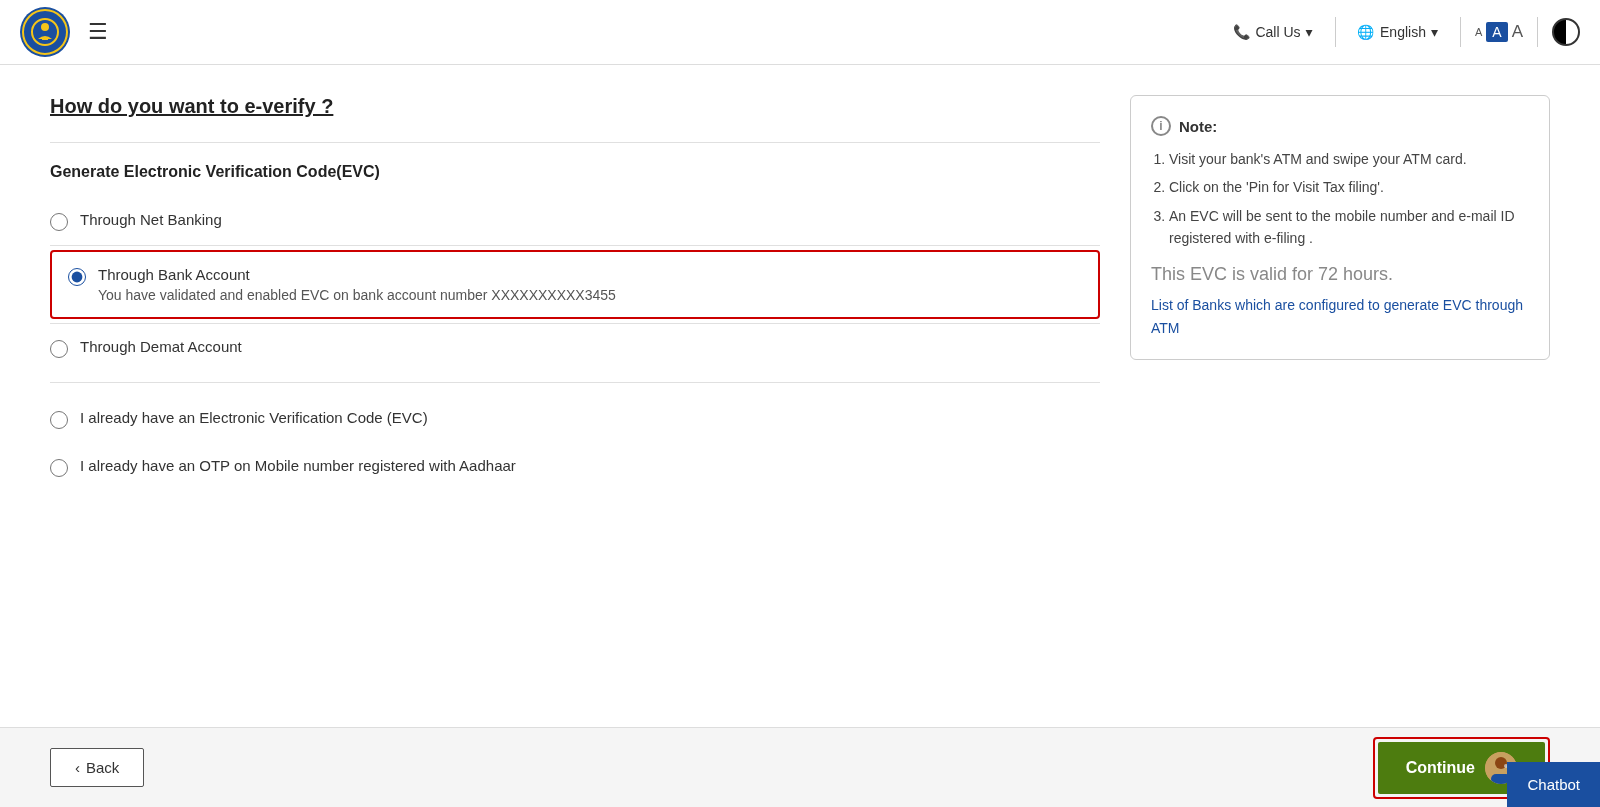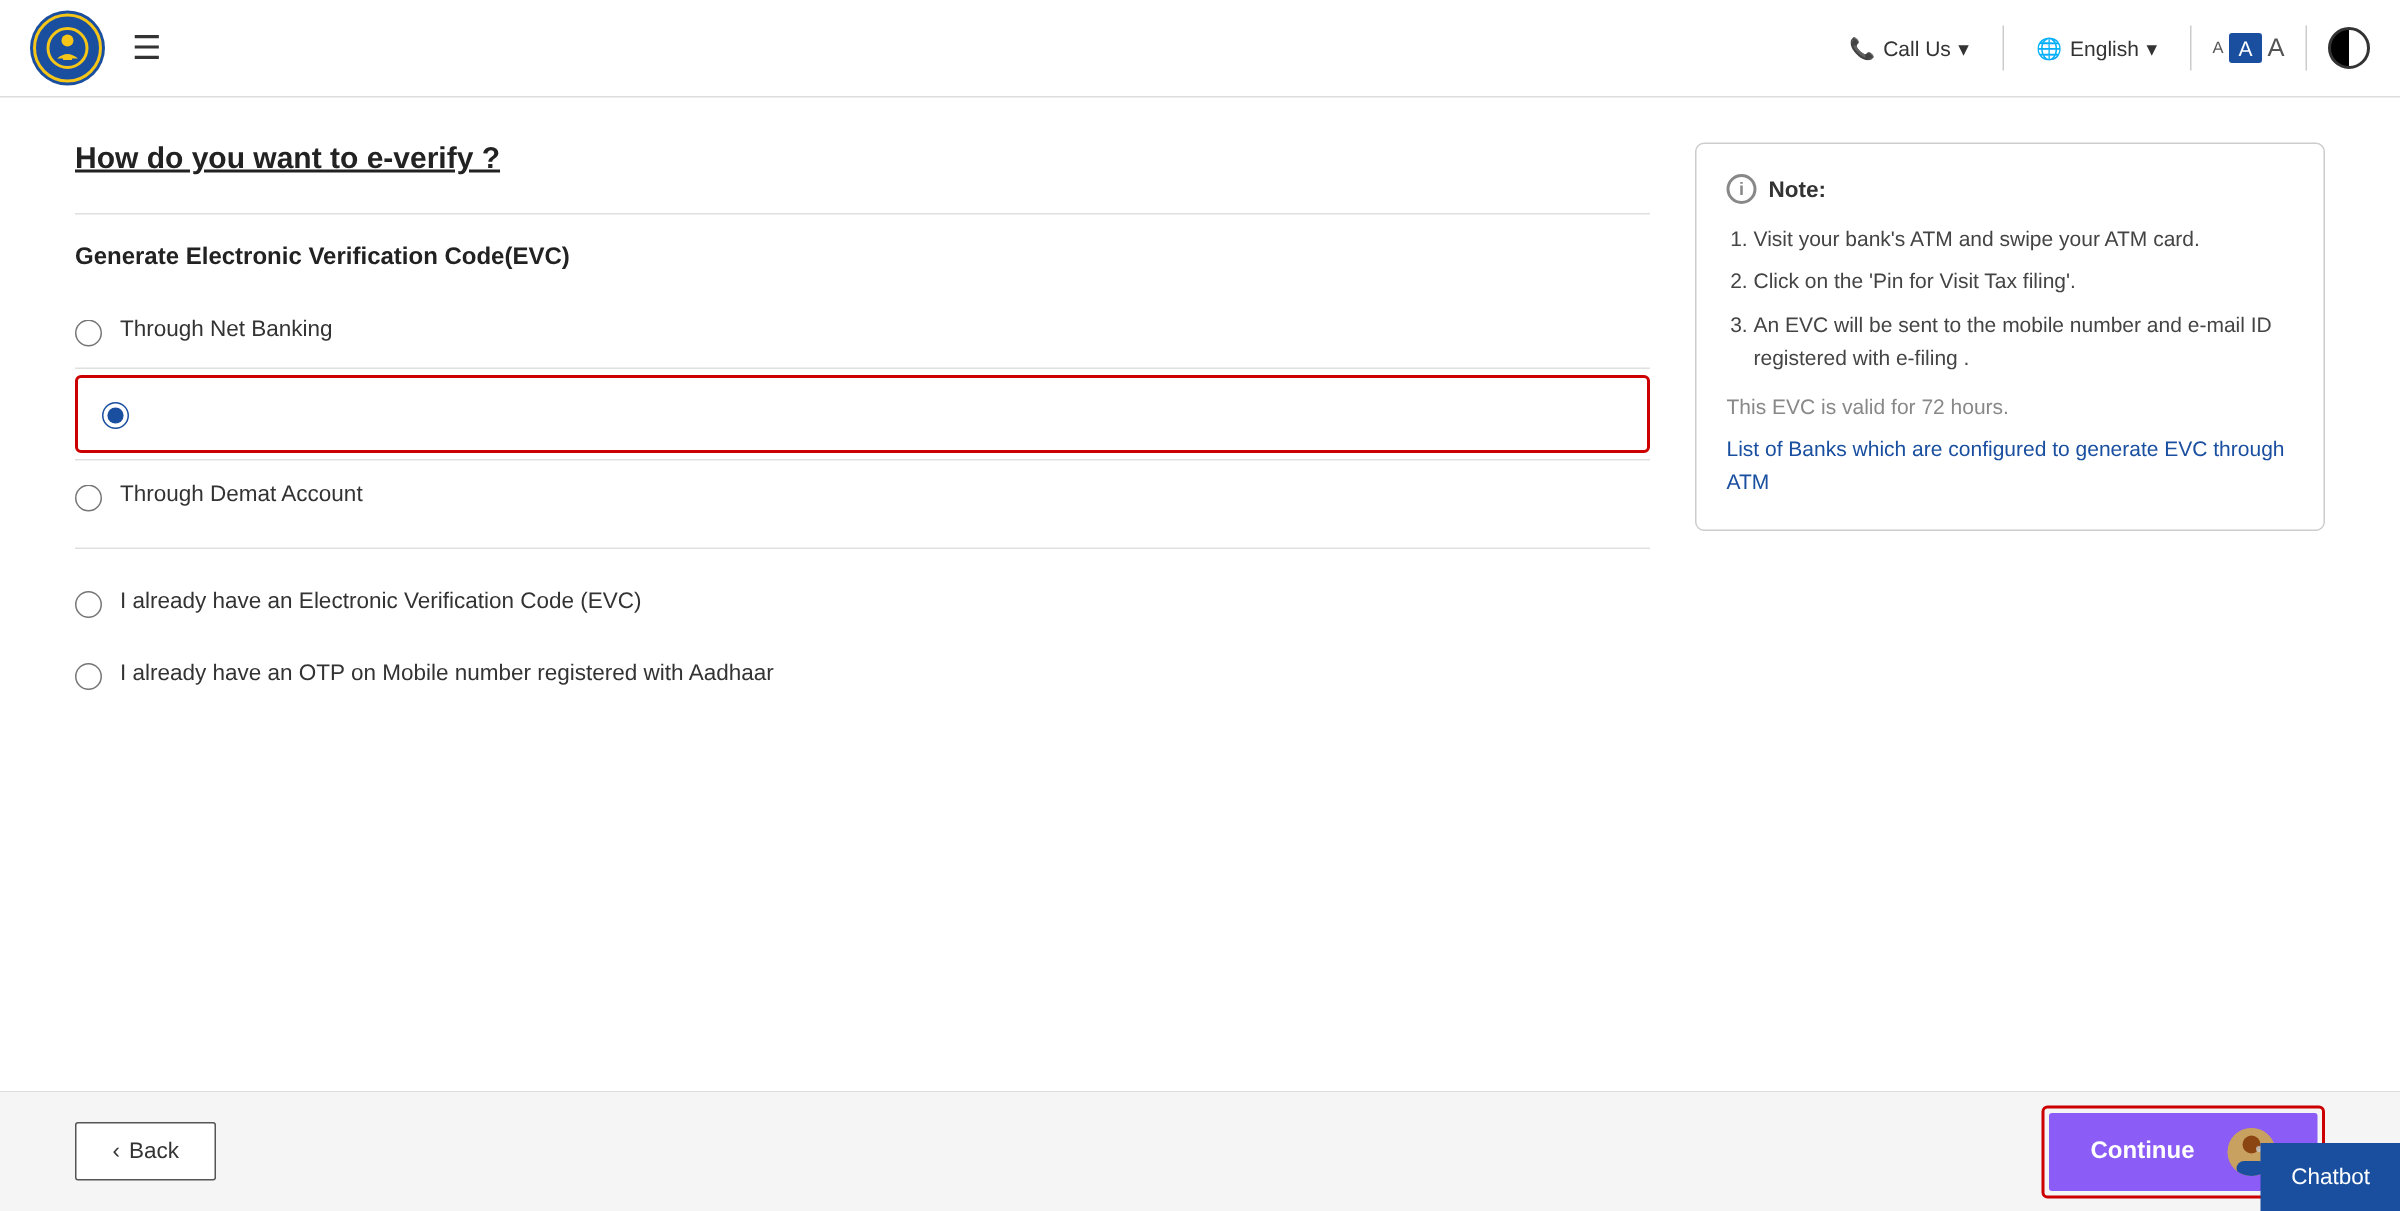--- a/index.html
+++ b/index.html
@@ -231,21 +231,21 @@
       line-height: 1.6;
     }
     .note-body ol {
       padding-left: 18px;
       margin: 10px 0;
     }
     .note-body li {
       margin-bottom: 6px;
     }
     .note-validity {
-      font-size: 14px;
+      font-size: 18px;
       color: #888;
       margin: 10px 0 6px 0;
     }
     .note-link {
       font-size: 14px;
       color: #1a4fa0;
       text-decoration: none;
       cursor: pointer;
     }
 
@@ -283,31 +283,31 @@
       border-radius: 2px;
       color: #333;
     }
 
     .continue-btn-wrapper {
       border: 2px solid #cc0000;
       border-radius: 4px;
       padding: 3px;
     }
     .continue-btn {
-      background: #8b5cf6;
+      background: #4d7c0f;
       color: #fff;
       border: none;
       padding: 10px 28px;
       font-size: 16px;
       font-weight: bold;
       cursor: pointer;
       border-radius: 2px;
       display: flex;
       align-items: center;
-      gap: 22px;
+      gap: 10px;
     }
     .avatar-icon {
       width: 32px;
       height: 32px;
       border-radius: 50%;
       background: #c8a060;
       display: flex;
       align-items: center;
       justify-content: center;
       overflow: hidden;
@@ -382,20 +382,24 @@
       <div class="evc-section">
         <div class="section-title">Generate Electronic Verification Code(EVC)</div>
 
         <div class="radio-option" style="border-bottom:1px solid #e0e0e0;">
           <input type="radio" class="radio-input" name="verify" id="net-banking" style="">
           <label class="radio-label" for="net-banking">Through Net Banking</label>
         </div>
 
         <div class="selected-option-box">
           <input type="radio" class="radio-input" name="verify" id="bank-account" checked="" style="">
+          <div class="radio-text-block">
+            <span class="radio-label-main">Through Bank Account</span>
+            <span class="radio-label-sub">You have validated and enabled EVC on bank account number XXXXXXXXXX3455</span>
+          </div>
         </div>
 
         <div class="radio-option" style="border-top:1px solid #e0e0e0; border-bottom:none;">
           <input type="radio" class="radio-input" name="verify" id="demat-account" style="">
           <label class="radio-label" for="demat-account">Through Demat Account</label>
         </div>
       </div>
 
       <div class="divider" style="margin-top:10px;"></div>
 

